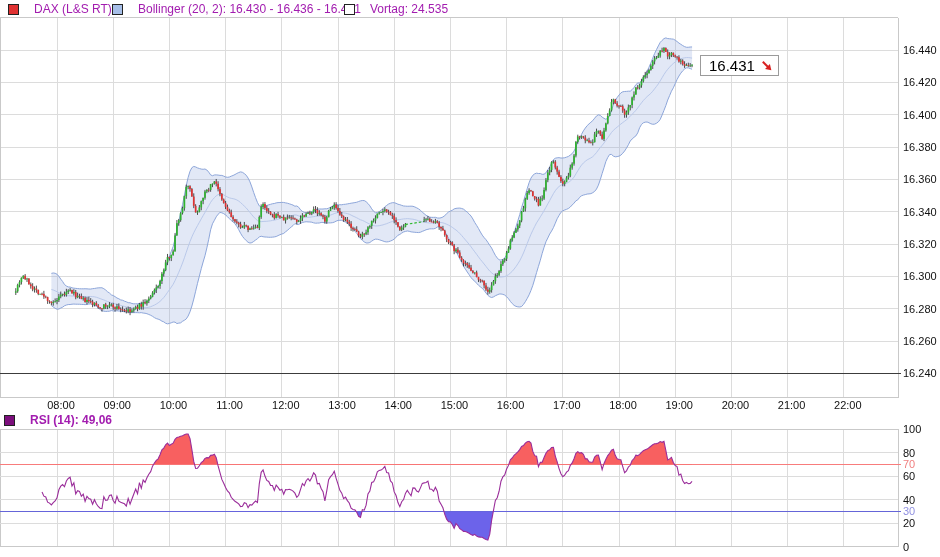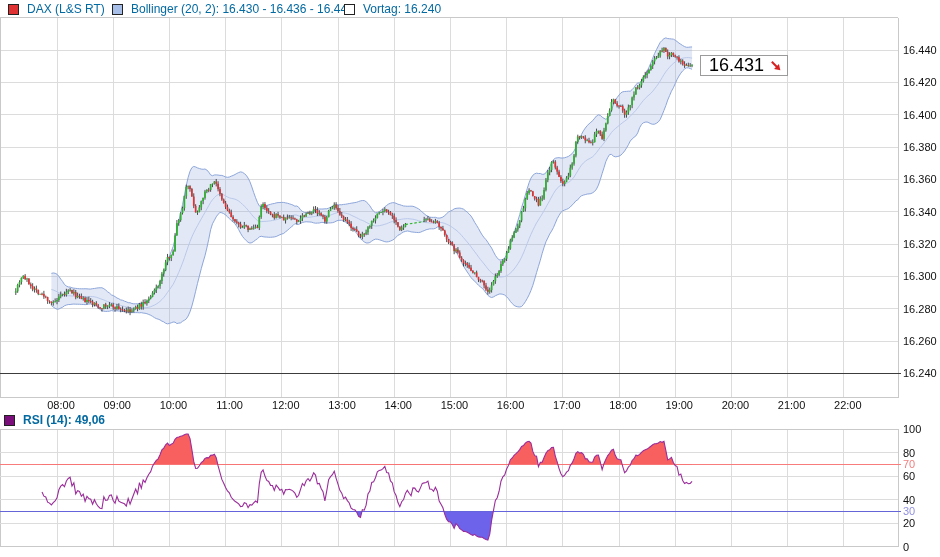--- a/index.html
+++ b/index.html
@@ -1,25 +1,25 @@
 <!DOCTYPE html>
 <html><head>
 <meta charset="utf-8">
 <style>
   html,body{margin:0;padding:0;background:#fff;}
   .root{position:relative;width:940px;height:557px;background:#fff;overflow:hidden;
         font-family:"Liberation Sans",sans-serif;-webkit-font-smoothing:antialiased;}
   #chart{position:absolute;left:0;top:0;}
   #chart text{font-family:"Liberation Sans",sans-serif;}
-  .legend-item{position:absolute;top:3px;display:flex;align-items:center;gap:8px;
-               font-size:12px;color:#0369a1;line-height:12px;cursor:default;}
+  .legend-item{position:absolute;top:3px;display:flex;align-items:center;gap:15px;
+               font-size:12px;color:#a21caf;line-height:12px;cursor:default;}
   .swatch{width:9px;height:9px;border:1px solid #222;display:inline-block;flex:0 0 auto;}
   #marker{position:absolute;left:700px;top:55px;height:15px;border:1px solid #9b9b9b;
           background:#fff;padding:2px 6px 2px 8px;display:flex;align-items:center;gap:6px;
-          font-size:18px;color:#000;z-index:3;}
+          font-size:15px;color:#000;z-index:3;}
 </style>
 </head>
 <body>
 
 <div class="root">
 
   <svg id="chart" width="940" height="557">
       <g shape-rendering="crispEdges">
         <line x1="0.7999999999999972" y1="17.5" x2="0.7999999999999972" y2="397.5" stroke="#dcdcdc" stroke-width="1"></line>
         <line x1="0.7999999999999972" y1="429.3" x2="0.7999999999999972" y2="546.7" stroke="#dcdcdc" stroke-width="1"></line>
@@ -855,21 +855,21 @@
     <span>DAX (L&amp;S RT)</span>
   </div>
 
   <div class="legend-item" style="left:112px;">
     <span class="swatch" style="background: rgb(167, 191, 232);"></span>
     <span>Bollinger (20, 2): 16.430 - 16.436 - 16.441</span>
   </div>
 
   <div class="legend-item" style="left:344px;">
     <span class="swatch" style="background: rgb(255, 255, 255);"></span>
-    <span>Vortag: 16.240</span>
+    <span>Vortag: 24.535</span>
   </div>
 
   <div class="legend-item" style="left:4px;top:414px;font-weight:bold;">
     <span class="swatch" style="background: rgb(124, 14, 124);"></span>
     <span>RSI (14): 49,06</span>
   </div>
 
   <div id="marker">
     <span>16.431</span>
     <svg width="11" height="11" viewBox="0 0 12 12">

